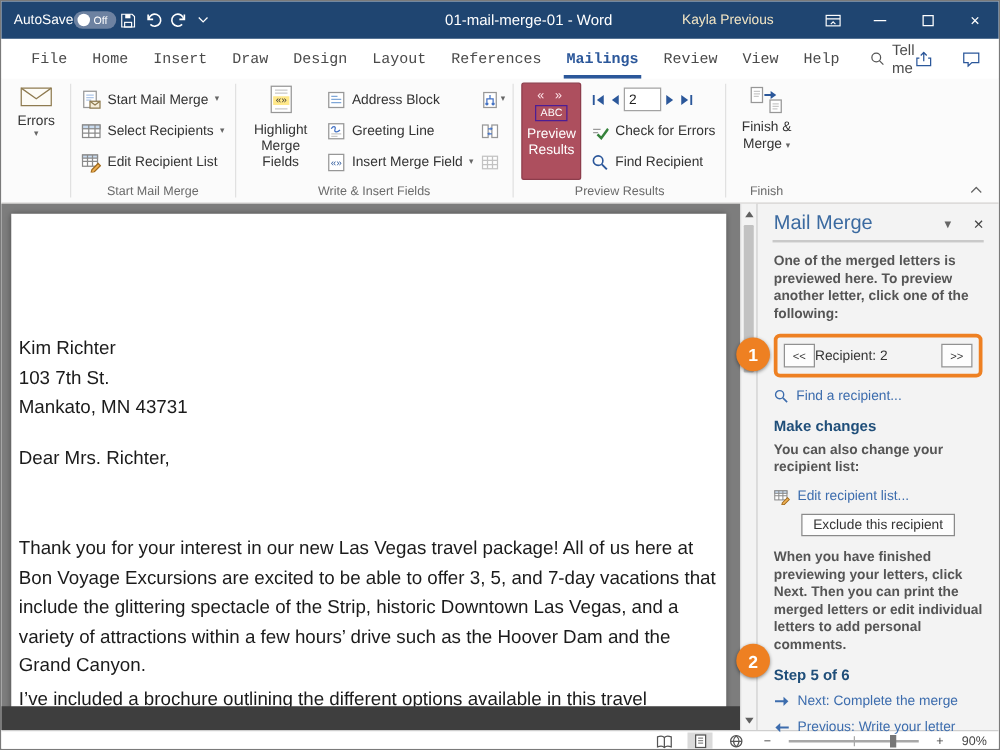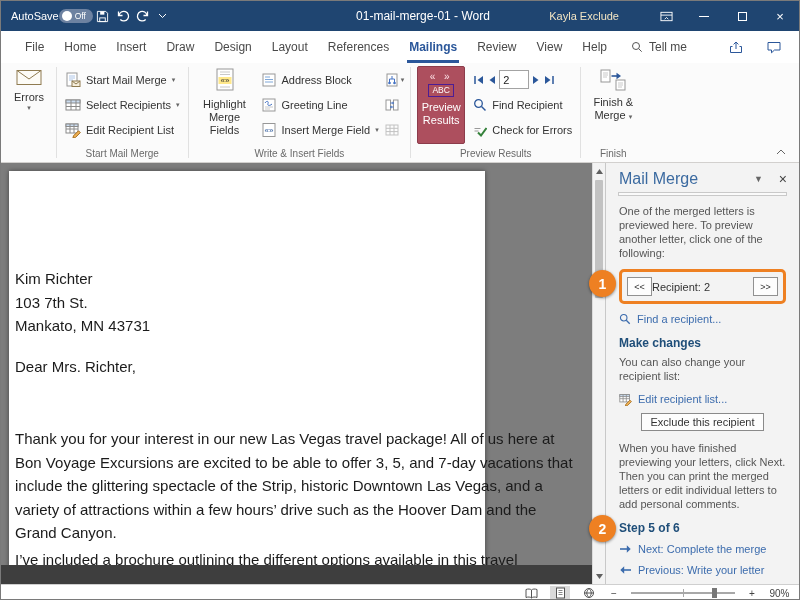--- a/index.html
+++ b/index.html
@@ -17,21 +17,21 @@
   .tb-btn { width:20px; height:22px; display:flex; align-items:center; justify-content:center; }
   .tb-title { position:absolute; left:0; right:0; top:0; height:24px; line-height:30px; text-align:center; font-size:12px; pointer-events:none; z-index:1;padding-left:46px; }
   .tb-right { margin-left:auto; display:flex; align-items:center; height:30px; z-index:2; }
   .tb-user { font-size:11px; color:#f2e5c4; margin-right:28px; }
   .win-btn { width:38px; height:30px; display:flex; align-items:center; justify-content:center; font-size:13px; }
   .min-glyph { width:10px; height:1px; background:#fff; }
   .max-glyph { width:9px; height:9px; border:1px solid #fff; }
 
   
   .tabrow { height:32px; display:flex; align-items:center; background:#fff; padding-left:14px; font-size:12px; color:#4a4a4a; }
-  .tab { padding:0 10px; height:32px; line-height:32px; position:relative; }
+  .tab { padding:0 10px; height:32px; line-height:32px; position:relative;font-family:Liberation Mono, monospace; }
   .tab.active { color:#2b579a; font-weight:700; }
   .tab.active::after { content:""; position:absolute; left:8px; right:8px; bottom:0; height:3px; background:#2b579a; }
   .tellme { display:flex; align-items:center; gap:6px; margin-left:14px; height:32px; }
   .tabrow-right { margin-left:auto; display:flex; align-items:center; gap:24px; padding-right:18px; }
 
   
   .ribbon { height:100px; background:#fbfbfb; border-bottom:1px solid #d2d0ce; display:flex; padding:1px 2px 0; position:relative; }
   .rgroup { display:flex; flex-direction:column; padding:0 3px; }
   .rg-content { flex:1; display:flex; }
   .rg-label { height:16px; font-size:10px; color:#6a6a6a; text-align:center; line-height:15px; white-space:nowrap; }
@@ -46,42 +46,42 @@
   .preview-big { background:#ad4f5e; border:1px solid #8c3c4b; border-radius:2px; color:#fff; width:48px; height:78px; margin:2px 4px 0 2px; padding-top:5px; }
   .pr-quotes { font-size:10px; letter-spacing:3px; line-height:10px; color:#ffe3e8; }
   .pr-abc { border:1px solid #4c1d95; font-size:8.5px; line-height:11px; padding:0 3px; margin:2px 0 4px; }
   .navrow { gap:3px; }
   .rec-input { width:30px; height:19px; border:1px solid #a3a3a3; font-size:11px; padding:0 3px; font-family:inherit; color:#222; }
   .collapse-btn { position:absolute; right:9px; bottom:3px; width:18px; height:14px; display:flex; align-items:center; justify-content:center; }
 
   
   .main { display:flex; height:421px; }
   .docarea { flex:1; position:relative; background:#7d7d7d; overflow:hidden; }
-  .page { position:absolute; left:8px; top:8px; width:476px; bottom:0; background:#fff; box-shadow:0 0 5px rgba(0,0,0,.45); }
+  .page { position:absolute; left:8px; top:8px; width:572px; bottom:0; background:#fff; box-shadow:0 0 5px rgba(0,0,0,.45); }
   .pagetext { position:absolute; left:6px; top:96px; width:560px; font-size:15px; line-height:23.5px; color:#1b1b1b; }
   .salutation { margin-top:17px; }
   .body1 { margin-top:49px; }
   .body2 { margin-top:3px; }
   .darkstrip { position:absolute; left:0; right:0; bottom:0; height:19px; background:#3e3e3e; }
 
   
   .vscroll { width:13px; background:#f3f3f3; border-left:1px solid #dcdcdc; position:relative; }
   .vs-up,.vs-down { position:absolute; left:0; right:0; height:14px; display:flex; align-items:center; justify-content:center; }
   .vs-up { top:1px; } .vs-down { bottom:1px; }
   .vs-thumb { position:absolute; top:17px; left:2px; width:8px; height:118px; background:#c2c2c2; border-radius:1px; }
 
   
   .taskpane { width:194px; background:#f3f3f3; border-left:1px solid #c8c8c8; display:flex; flex-direction:column; font-size:11px; color:#555; line-height:14px; }
   .tp-head { display:flex; align-items:center; padding:9px 12px 3px 13px; }
   .tp-title { font-size:16px; color:#3b6aa0; flex:1; }
   .tp-dd { color:#666; font-size:9px; margin-right:16px; }
   .tp-close { color:#444; font-size:14px; line-height:14px; }
   .tp-strip { height:11px; border:1px solid #c9c9c9; background:#fafafa; margin:3px 12px 8px; }
   .tp-body { padding:0 13px; flex:1; }
-  .tp-p { margin-bottom:9px; }
+  .tp-p { margin-bottom:9px;font-weight:bold; }
   .rec-box { border:3px solid #ee8022; border-radius:5px; display:flex; align-items:center; padding:5px; margin:2px 0 8px; background:#f3f3f3; }
   .rec-btn { width:25px; height:19px; background:#fdfdfd; border:1px solid #919191; font-size:9px; color:#333; display:flex; align-items:center; justify-content:center; font-family:inherit; }
   .rec-label { flex:1; text-align:left; color:#333; }
   .tp-link { display:flex; align-items:center; gap:6px; color:#3c6cad; margin:7px 0; }
   .tp-h2 { font-weight:700; color:#1f4e79; font-size:12px; margin:10px 0 5px; }
   .exclude-btn { display:block; margin:7px auto 10px; padding:2px 9px; background:#fdfdfd; border:1px solid #8a8a8a; font-size:11px; color:#333; font-family:inherit; }
 
   
   .statusbar { height:17px; border-top:1px solid #cfcfcf; background:#fff; display:flex; align-items:center; padding:0 7px 0 8px; font-size:10px; color:#444; }
   .sb-right { margin-left:auto; display:flex; align-items:center; gap:9px; }
@@ -140,21 +140,21 @@
       <span class="tb-btn">
         <span>
             <svg width="9" height="6" viewBox="0 0 9 6">
               <path d="M1 1l3.5 3.5L8 1" fill="none" stroke="#fff"></path>
             </svg>
           </span>
       </span>
     </div>
     <div class="tb-title">01-mail-merge-01 - Word</div>
     <div class="tb-right">
-      <span class="tb-user">Kayla Exclude</span>
+      <span class="tb-user">Kayla Previous</span>
       <span class="win-btn">
         <span>
             <svg width="13" height="13" viewBox="0 0 14 14">
               <rect x="1" y="2.5" width="12" height="9" fill="none" stroke="#fff"></rect>
               <path d="M1 5.5h12" stroke="#fff"></path>
               <path d="M5 10l2-2 2 2" fill="none" stroke="#fff"></path>
             </svg>
           </span>
       </span>
       <span class="win-btn">
@@ -375,34 +375,34 @@
             <span>
                 <svg width="11" height="10" viewBox="0 0 11 10">
                   <path d="M9 1v8" stroke="#2b579a" stroke-width="1.5"></path>
                   <path d="M1 1l5.5 4L1 9z" fill="#2b579a"></path>
                 </svg>
               </span>
           </div>
           <div class="srow">
             <span>
                 <svg width="14" height="14" viewBox="0 0 14 14">
+                  <path d="M1.5 5.5h6M1.5 8h4" stroke="#9a9a9a"></path>
+                  <path d="M5 9.5l3 3L13.5 5" fill="none" stroke="#35823b" stroke-width="2"></path>
+                </svg>
+              </span>
+            <span>Check for Errors</span>
+          </div>
+          <div class="srow">
+            <span>
+                <svg width="14" height="14" viewBox="0 0 14 14">
                   <circle cx="5.5" cy="5.5" r="3.8" fill="none" stroke="#2b579a" stroke-width="1.3"></circle>
                   <path d="M8.5 8.5l4 4" stroke="#2b579a" stroke-width="1.5"></path>
                 </svg>
               </span>
             <span>Find Recipient</span>
-          </div>
-          <div class="srow">
-            <span>
-                <svg width="14" height="14" viewBox="0 0 14 14">
-                  <path d="M1.5 5.5h6M1.5 8h4" stroke="#9a9a9a"></path>
-                  <path d="M5 9.5l3 3L13.5 5" fill="none" stroke="#35823b" stroke-width="2"></path>
-                </svg>
-              </span>
-            <span>Check for Errors</span>
           </div>
         </div>
       </div>
       <div class="rg-label">Preview Results</div>
     </div>
     <div class="rsep"></div>
 
     <div class="rgroup">
       <div class="rg-content">
         <div class="bigbtn" style="width:56px">

